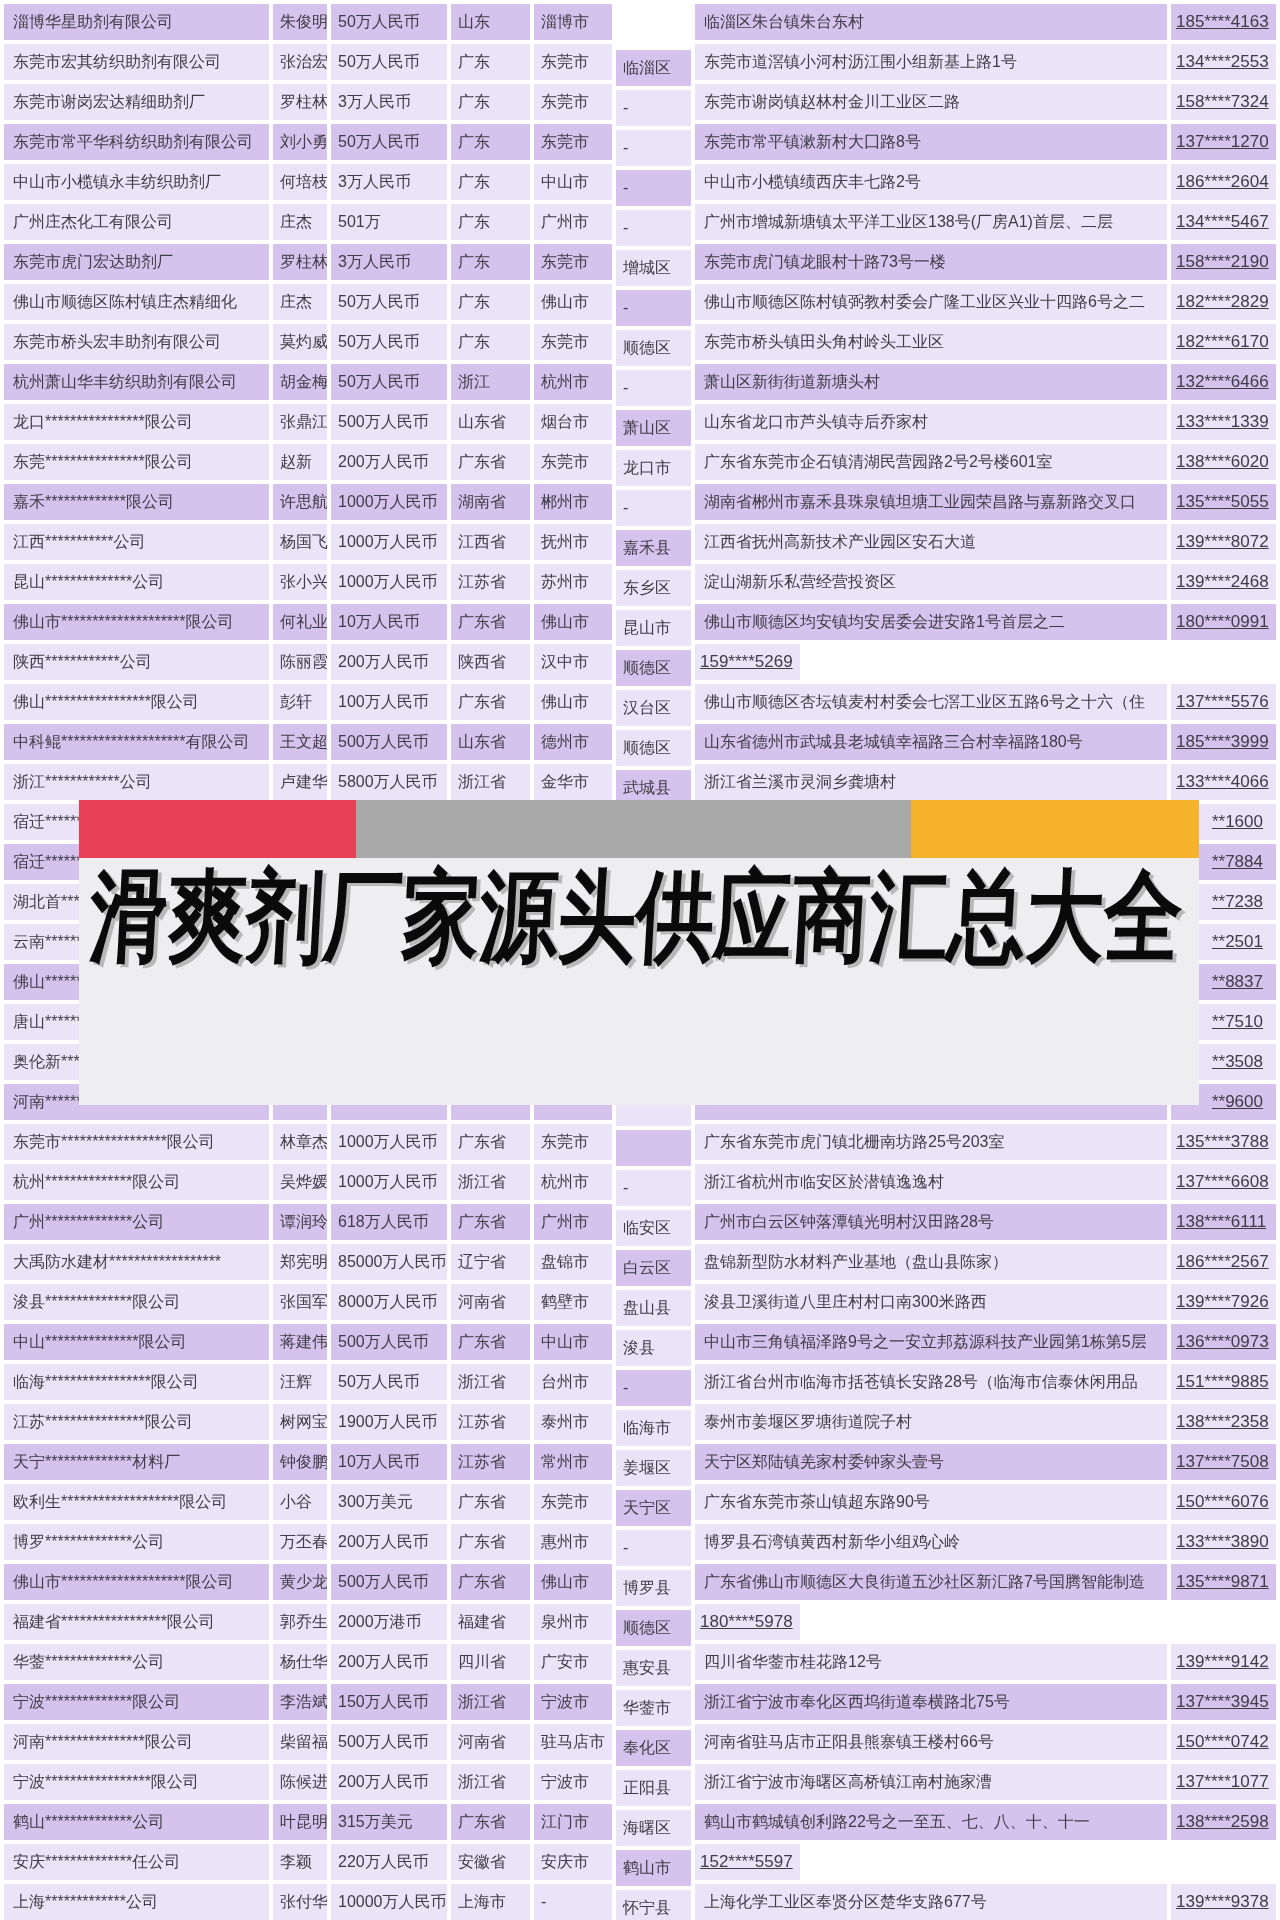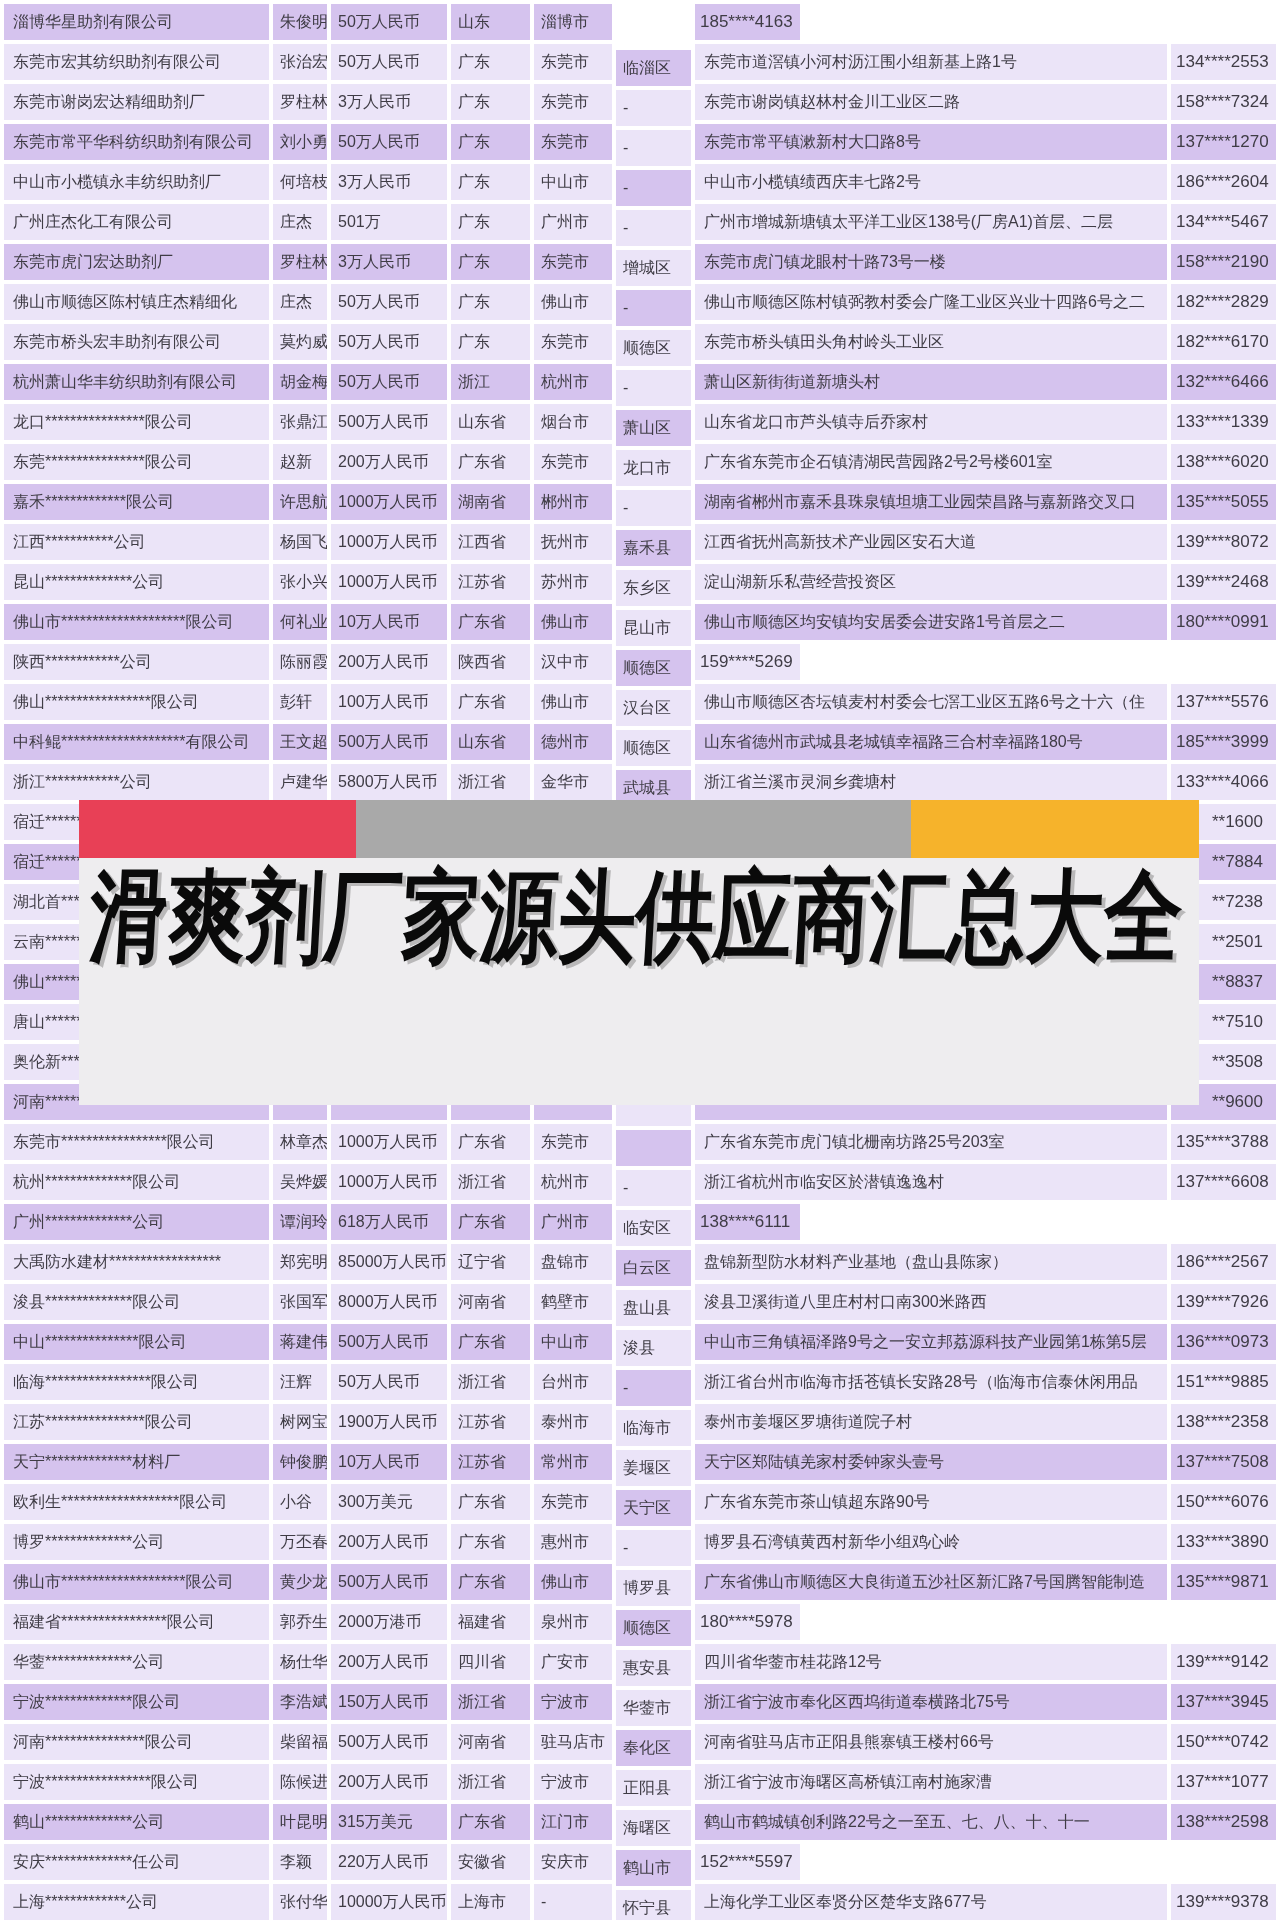--- a/index.html
+++ b/index.html
@@ -18,21 +18,21 @@
   }
   .row.purple .cell{background:#d5c3ee;}
   .row.light  .cell{background:#ebe4f8;}
   .c-company{width:265px;}
   .c-contact{width:54px;padding-left:7px;}
   .c-capital{width:116px;padding-left:7px;}
   .c-province{width:79px;padding-left:7px;}
   .c-city{width:78px;padding-left:7px;}
   .c-district{width:75px;padding-left:7px;margin-top:46px;}
   .c-address{width:472px;}
-  .c-phone{width:105px;font-size:17px;padding-left:5px;}
+  .c-phone{width:105px;font-size:17px;padding-left:5px;text-decoration:underline;}
   .row.covered .c-phone{text-align:right;padding-right:13px;padding-left:0;}
   
   #banner{position:absolute;left:79px;top:800px;width:1120px;height:305px;}
   #stripe{display:flex;height:58px;width:1120px;}
   #stripe .blk{height:58px;}
   #blk-red{width:277px;}
   #blk-gray{width:555px;}
   #blk-orange{width:288px;}
   #panel{
     width:1120px;height:247px;background:#eeedef;
@@ -55,20 +55,21 @@
 <div id="app">
 
   <div id="rows">
       <div class="row purple">
         <div class="cell c-company">淄博华星助剂有限公司</div>
         <div class="cell c-contact">朱俊明</div>
         <div class="cell c-capital">50万人民币</div>
         <div class="cell c-province">山东</div>
         <div class="cell c-city">淄博市</div>
         <div class="cell c-district">临淄区</div>
+        <div class="cell c-address">临淄区朱台镇朱台东村</div>
         <div class="cell c-phone">185****4163</div>
       </div>
       <div class="row light">
         <div class="cell c-company">东莞市宏其纺织助剂有限公司</div>
         <div class="cell c-contact">张治宏</div>
         <div class="cell c-capital">50万人民币</div>
         <div class="cell c-province">广东</div>
         <div class="cell c-city">东莞市</div>
         <div class="cell c-district">-</div>
         <div class="cell c-address">东莞市道滘镇小河村沥江围小组新基上路1号</div>
@@ -353,20 +354,21 @@
         <div class="cell c-address">浙江省杭州市临安区於潜镇逸逸村</div>
         <div class="cell c-phone">137****6608</div>
       </div>
       <div class="row purple">
         <div class="cell c-company">广州**************公司</div>
         <div class="cell c-contact">谭润玲</div>
         <div class="cell c-capital">618万人民币</div>
         <div class="cell c-province">广东省</div>
         <div class="cell c-city">广州市</div>
         <div class="cell c-district">白云区</div>
+        <div class="cell c-address">广州市白云区钟落潭镇光明村汉田路28号</div>
         <div class="cell c-phone">138****6111</div>
       </div>
       <div class="row light">
         <div class="cell c-company">大禹防水建材******************</div>
         <div class="cell c-contact">郑宪明</div>
         <div class="cell c-capital">85000万人民币</div>
         <div class="cell c-province">辽宁省</div>
         <div class="cell c-city">盘锦市</div>
         <div class="cell c-district">盘山县</div>
         <div class="cell c-address">盘锦新型防水材料产业基地（盘山县陈家）</div>

